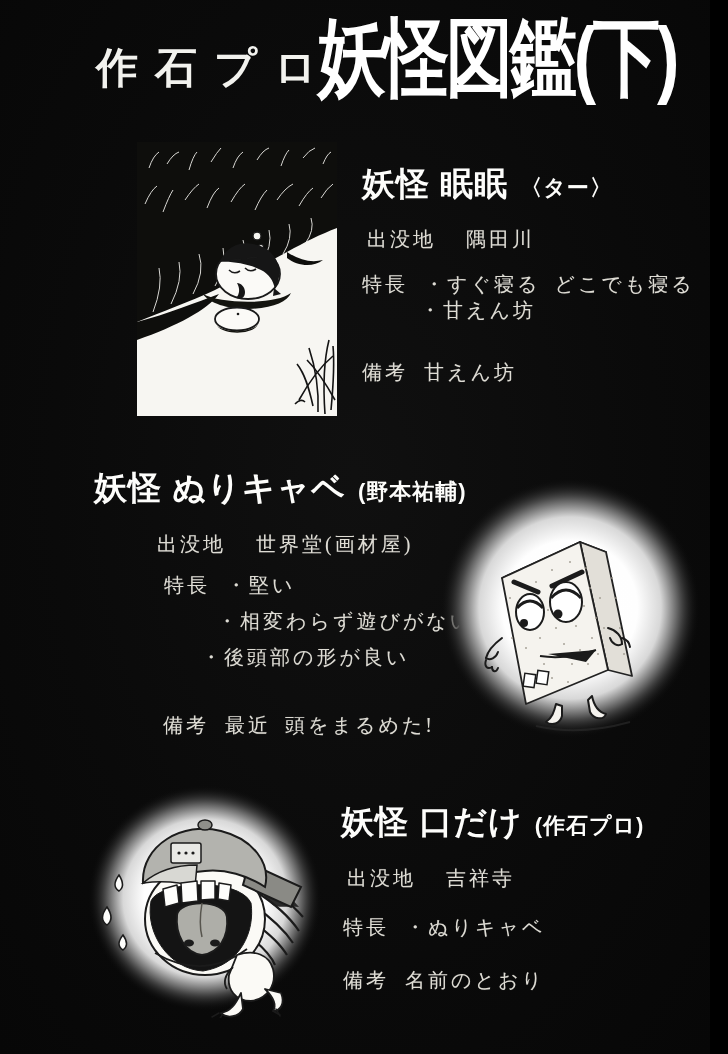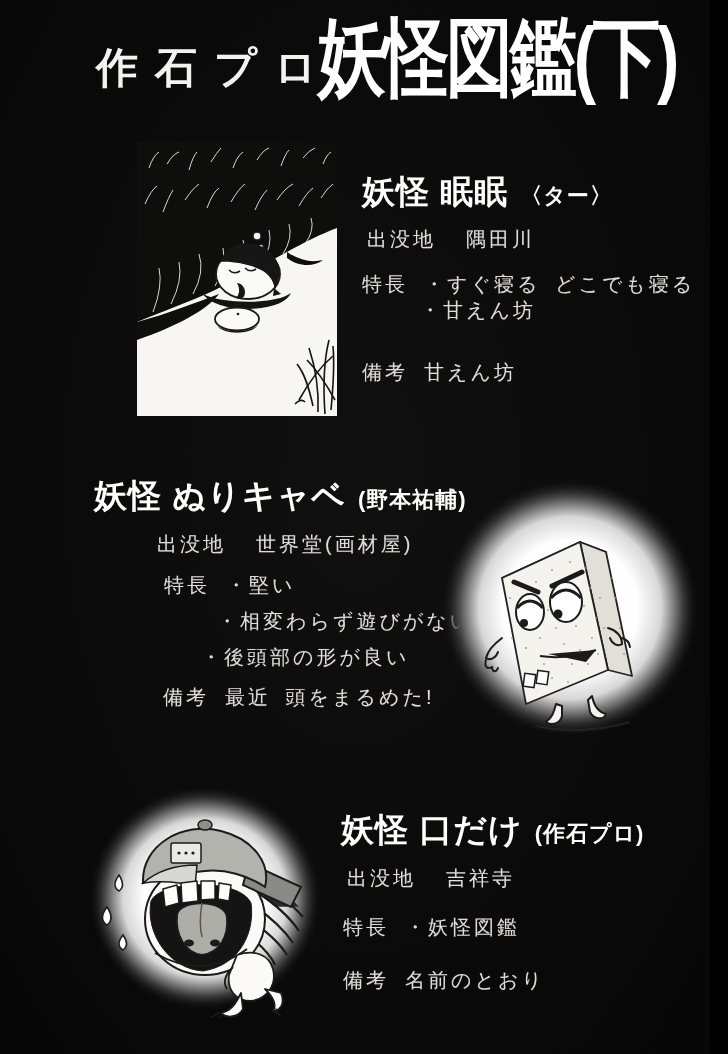--- a/index.html
+++ b/index.html
@@ -10,26 +10,27 @@
   }
   .abs{position:absolute;}
   .title-small{
     font-size:42px;font-weight:700;color:#f2f2ee;letter-spacing:17px;white-space:nowrap;
   }
   .title-big{
     font-size:86px;font-weight:900;color:#ffffff;letter-spacing:-4px;white-space:nowrap;
     transform:scaleX(0.78);transform-origin:left top;line-height:1.1;
   }
   .entry-title{
-    font-size:33px;font-weight:800;color:#fdfdfb;letter-spacing:1px;white-space:nowrap;margin-top:8px;
+    font-size:33px;font-weight:800;color:#fdfdfb;letter-spacing:1px;white-space:nowrap;
   }
   .entry-title .note{font-size:22px;font-weight:800;margin-left:12px;}
   .hand{
     font-size:20px;color:#dedcd4;letter-spacing:3px;word-spacing:6px;white-space:nowrap;
     text-shadow:0 0 1px rgba(255,255,255,.25);
+    font-family:Liberation Serif, serif;
   }
   .ml-lg{margin-left:30px;}
   .ml-md{margin-left:16px;}
   section{display:contents;}
 </style>
 </head>
 <body>
 
 <div class="page">
 
@@ -120,21 +121,21 @@
       <span>妖怪 ぬりキャベ</span><span class="note">(野本祐輔)</span>
     </div>
     <div class="abs hand" style="left:157px;top:531px">
       <span>出没地</span><span class="ml-lg">世界堂(画材屋)</span>
     </div>
     <div class="abs hand" style="left:164px;top:572px">
       <span>特長</span><span class="ml-md">・堅い</span>
     </div>
     <div class="abs hand" style="left:217px;top:608px">・相変わらず遊びがない</div>
     <div class="abs hand" style="left:201px;top:644px">・後頭部の形が良い</div>
-    <div class="abs hand" style="left:163px;top:684px">
+    <div class="abs hand" style="left:163px;top:712px">
       <span>備考</span><span class="ml-md">最近 頭をまるめた!</span>
     </div>
 
     <svg class="abs" style="left:440px;top:478px" width="260" height="260" viewBox="0 0 260 260">
       <defs>
         <radialGradient id="glow2" cx="50%" cy="50%" r="50%">
           <stop offset="0%" stop-color="#ffffff"></stop>
             <stop offset="52%" stop-color="#fefefe"></stop>
           <stop offset="70%" stop-color="#d8d8d8"></stop>
             <stop offset="85%" stop-color="#4d4d4d"></stop>
@@ -277,20 +278,20 @@
       </g>
     </svg>
 
     <div class="abs entry-title" style="left:341px;top:800px">
       <span>妖怪 口だけ</span><span class="note">(作石プロ)</span>
     </div>
     <div class="abs hand" style="left:347px;top:865px">
       <span>出没地</span><span class="ml-lg">吉祥寺</span>
     </div>
     <div class="abs hand" style="left:343px;top:914px">
-      <span>特長</span><span class="ml-md">・妖怪図鑑</span>
+      <span>特長</span><span class="ml-md">・ぬりキャベ</span>
     </div>
     <div class="abs hand" style="left:343px;top:967px">
       <span>備考</span><span class="ml-md">名前のとおり</span>
     </div>
   </section>
 
 </div>
 
 </body></html>

